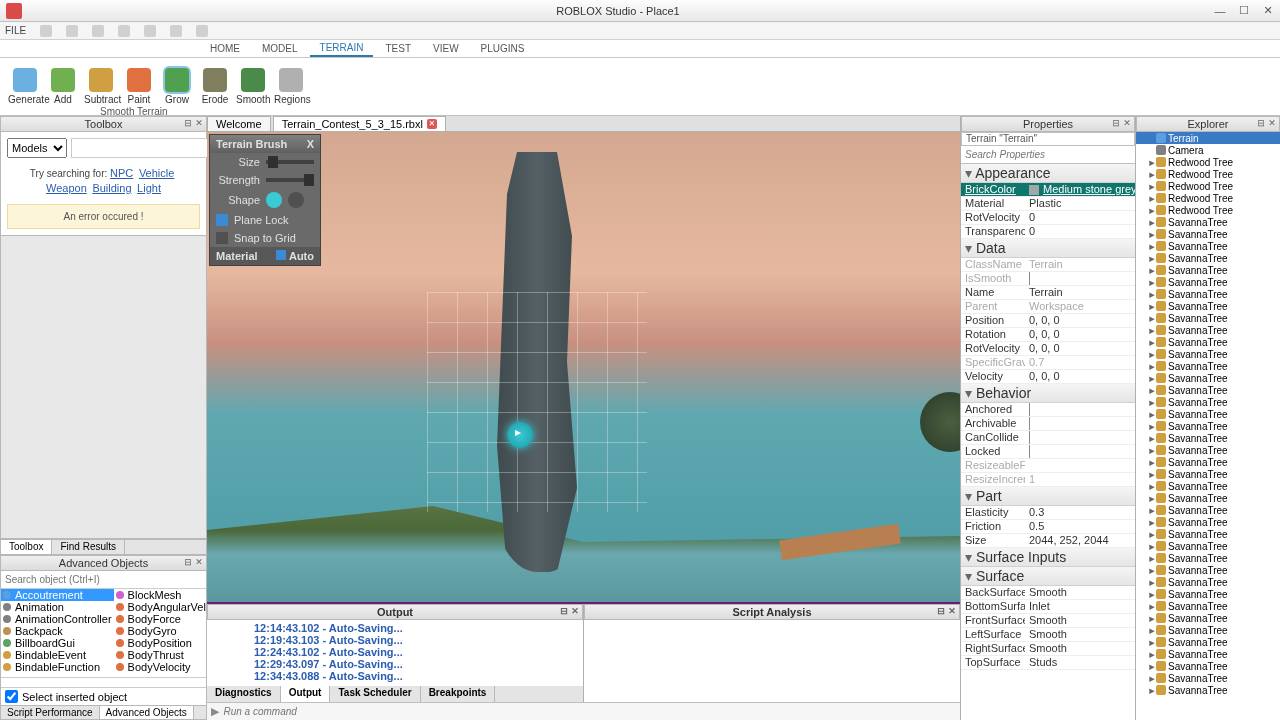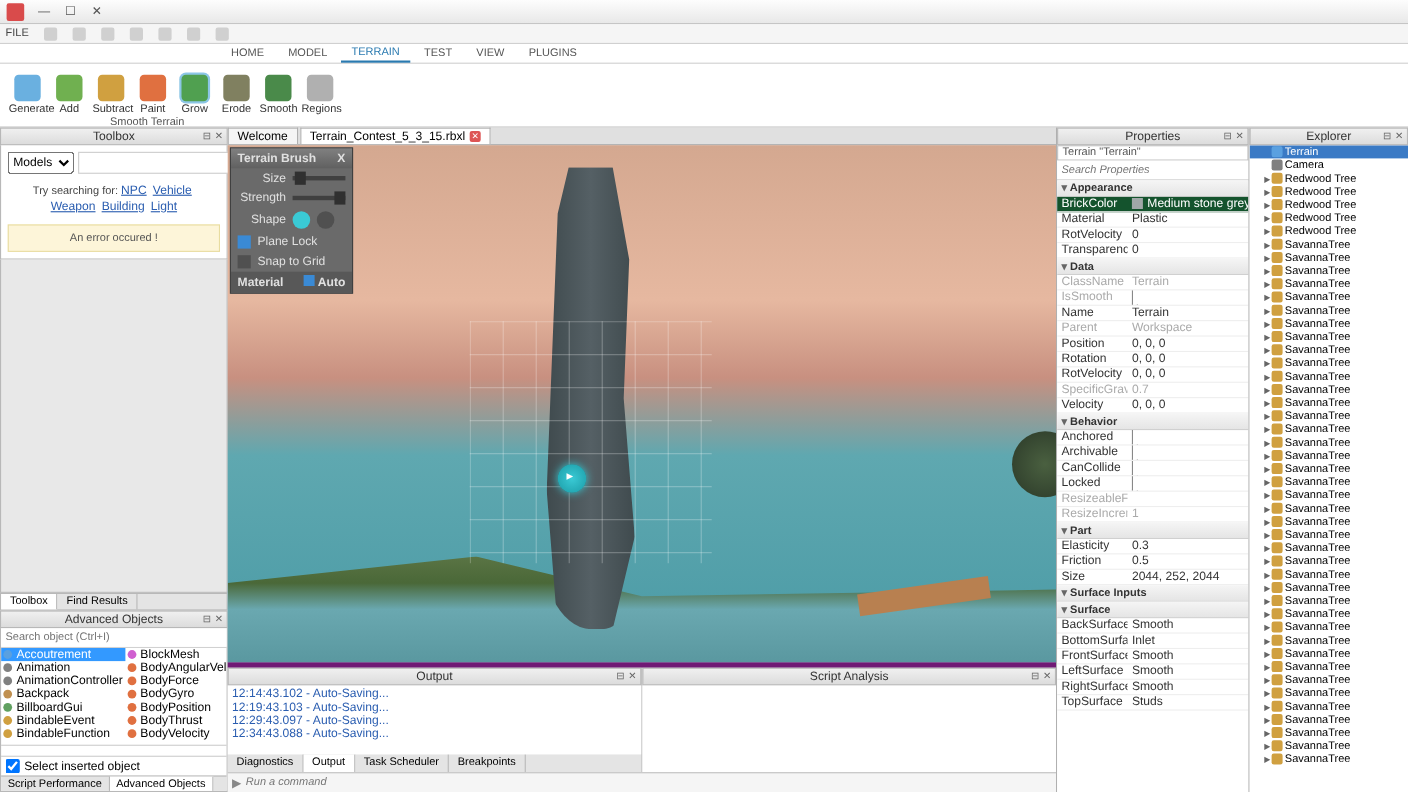--- a/index.html
+++ b/index.html
@@ -79,63 +79,64 @@
 .tb-head .x { cursor:pointer;}
 .tb-row { padding:3px 6px; display:flex; align-items:center; gap:6px;}
 .tb-row .lbl { width:44px; text-align:right;}
 .tb-slider { flex:1; height:4px; background:#404040; position:relative;}
 .tb-slider .knob { position:absolute; top:-4px; width:10px; height:12px; background:#303030;}
 .tb-shape { width:16px; height:16px; border-radius:50%; background:#3acad5;}
 .tb-check { padding:3px 6px; display:flex; align-items:center; gap:6px;}
 .tb-check .cb { width:12px; height:12px; background:#3a8ad5;}
 .tb-mat { background:#585858; padding:3px 6px; font-weight:bold; display:flex; justify-content:space-between; align-items:center;}
 
-.output-area { height:100px; display:flex; border-top:5px solid #701a75;}
+.output-area { height:100px; display:flex; border-top:2px solid #701a75;font-weight:bold;}
 .output-panel { flex:1; display:flex; flex-direction:column; border-right:1px solid #b0b0b0;}
 .output-body { flex:1; background:#fff; overflow:auto; padding:2px 4px; font-size:10px; color:#2a5db0;}
-.output-body div { line-height:12px;}
+.output-body div { line-height:12px;margin-left:43px;}
 .output-tabs { height:16px; display:flex; background:#e4e4e4;}
 .output-tabs .otab { padding:1px 8px; font-size:10px; border-right:1px solid #b8b8b8; cursor:pointer;}
 .output-tabs .otab.active { background:#fff;}
 .script-panel { flex:1; display:flex; flex-direction:column;}
 .script-status { padding:4px 6px; font-size:10px; color:#666; display:flex; gap:16px; align-items:center;}
 .script-status .ok { width:8px; height:8px; border-radius:50%; background:#5b5;}
 .script-status .warn { width:8px; height:8px; border-radius:50%; background:#da5;}
 .cmd-bar { height:18px; border-top:1px solid #c0c0c0; display:flex; align-items:center; padding:0 4px; background:#f5f5f5;}
 .cmd-bar input { flex:1; border:none; background:transparent; font-size:10px; font-style:italic; color:#888;}
 
 .col-right { width:320px; display:flex;}
 .props { width:175px; display:flex; flex-direction:column; border-left:1px solid #b0b0b0;}
 .props-sel { height:14px; background:#fff; border:1px solid #c0c0c0; font-size:10px; padding:0 4px; color:#555;}
 .props-search { height:18px; border-bottom:1px solid #c0c0c0;}
 .props-search input { width:100%; height:100%; border:none; padding:0 4px; font-size:10px; font-style:italic; color:#888;}
 .props-body { flex:1; overflow:auto; background:#fff;}
-.pcat { background:linear-gradient(#f5f5f5,#e5e5e5); padding:1px 4px; font-size:10px; font-weight:bold; color:#333; border-bottom:1px solid #d0d0d0; cursor:pointer;}
+.pcat { background:linear-gradient(#f5f5f5,#e5e5e5); padding:1px 4px; font-size:14px; font-weight:normal; color:#333; border-bottom:1px solid #d0d0d0; cursor:pointer;}
 .pcat::before { content:'▾ '; color:#666;}
 .prow { display:flex; height:14px; font-size:10px; border-bottom:1px solid #eee;}
 .prow .pk { width:64px; padding:0 4px; color:#333; overflow:hidden; white-space:nowrap;}
 .prow .pv { flex:1; padding:0 4px; color:#333; overflow:hidden; white-space:nowrap;}
-.prow.sel { background:#14532d; color:#fff;}
+.prow.sel { background:#0f766e; color:#fff;text-decoration:underline;}
 .prow.sel .pk, .prow.sel .pv { color:#fff;}
 .prow.dim .pk, .prow.dim .pv { color:#aaa;}
 .prow .chk { width:10px; height:10px; border:1px solid #888; margin:1px 0; background:#fff;}
 .prow .chk.on::after { content:'✓'; font-size:8px; line-height:8px; color:#333; display:block;}
 
 .explorer { width:145px; display:flex; flex-direction:column; border-left:1px solid #b0b0b0;}
 .exp-body { flex:1; overflow:auto; background:#fff;}
 .exp-item { display:flex; align-items:center; height:12px; font-size:10px; padding:0 2px; cursor:pointer; white-space:nowrap;}
 .exp-item .tw { width:8px; text-align:center; color:#666;}
 .exp-item .eicon { width:10px; height:10px; margin-right:2px; border-radius:2px;}
 .exp-item.sel { background:#3a7ac5; color:#fff;}
 </style>
 </head>
 <body>
 
 <div class="titlebar">
   <div class="logo"></div>
+  <div class="title">ROBLOX Studio - Place1</div>
   <div class="winbtn">—</div>
   <div class="winbtn">☐</div>
   <div class="winbtn">✕</div>
 </div>
 
 <div class="menubar">
   <span>FILE</span>
   <span class="qicon"></span>
   <span class="qicon"></span>
   <span class="qicon"></span>
@@ -315,20 +316,21 @@
         <div class="panel-head">
             <span>Output</span>
             <div class="pbtn">
               <span>⊟</span>
               <span>✕</span>
             </div>
           </div>
         <div class="output-body" id="output-body">
             <div>12:14:43.102 - Auto-Saving...</div>
             <div>12:19:43.103 - Auto-Saving...</div>
+            <div>12:24:43.102 - Auto-Saving...</div>
             <div>12:29:43.097 - Auto-Saving...</div>
             <div>12:34:43.088 - Auto-Saving...</div>
           </div>
         <div class="output-tabs" id="output-tabs">
             <div class="otab">Diagnostics</div>
             <div class="otab active">Output</div>
             <div class="otab">Task Scheduler</div>
             <div class="otab">Breakpoints</div>
           </div>
       </div>

